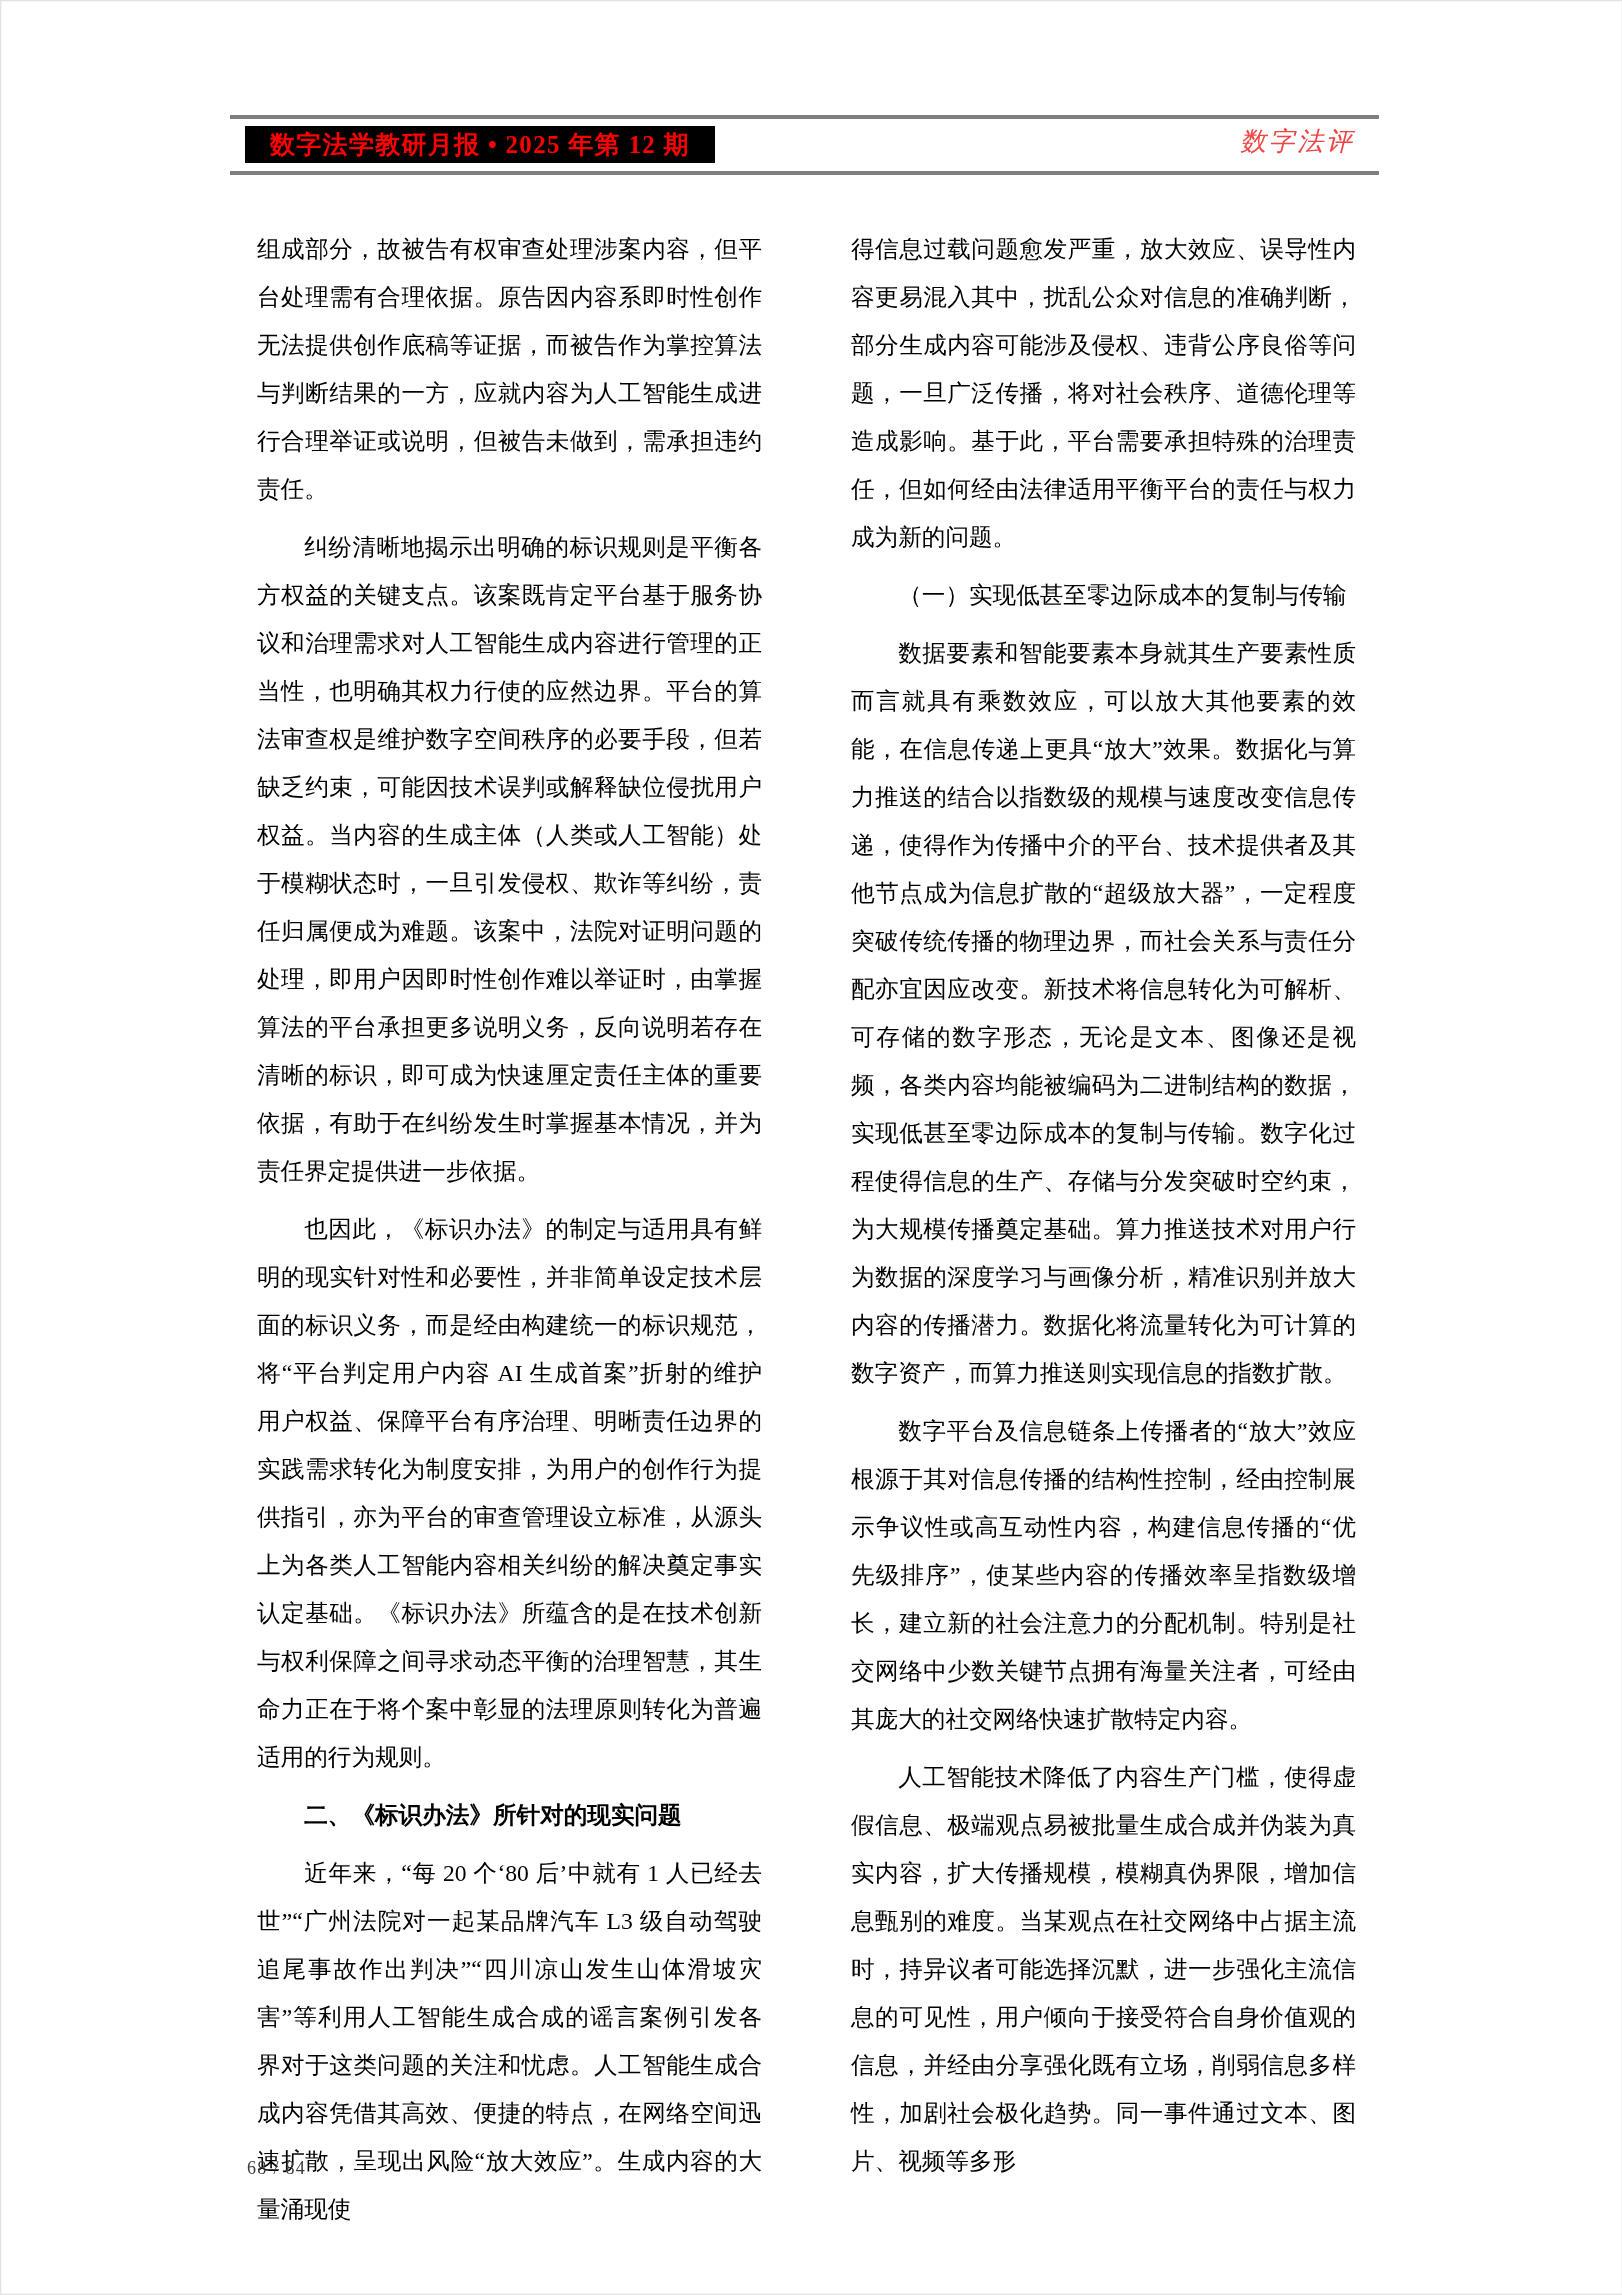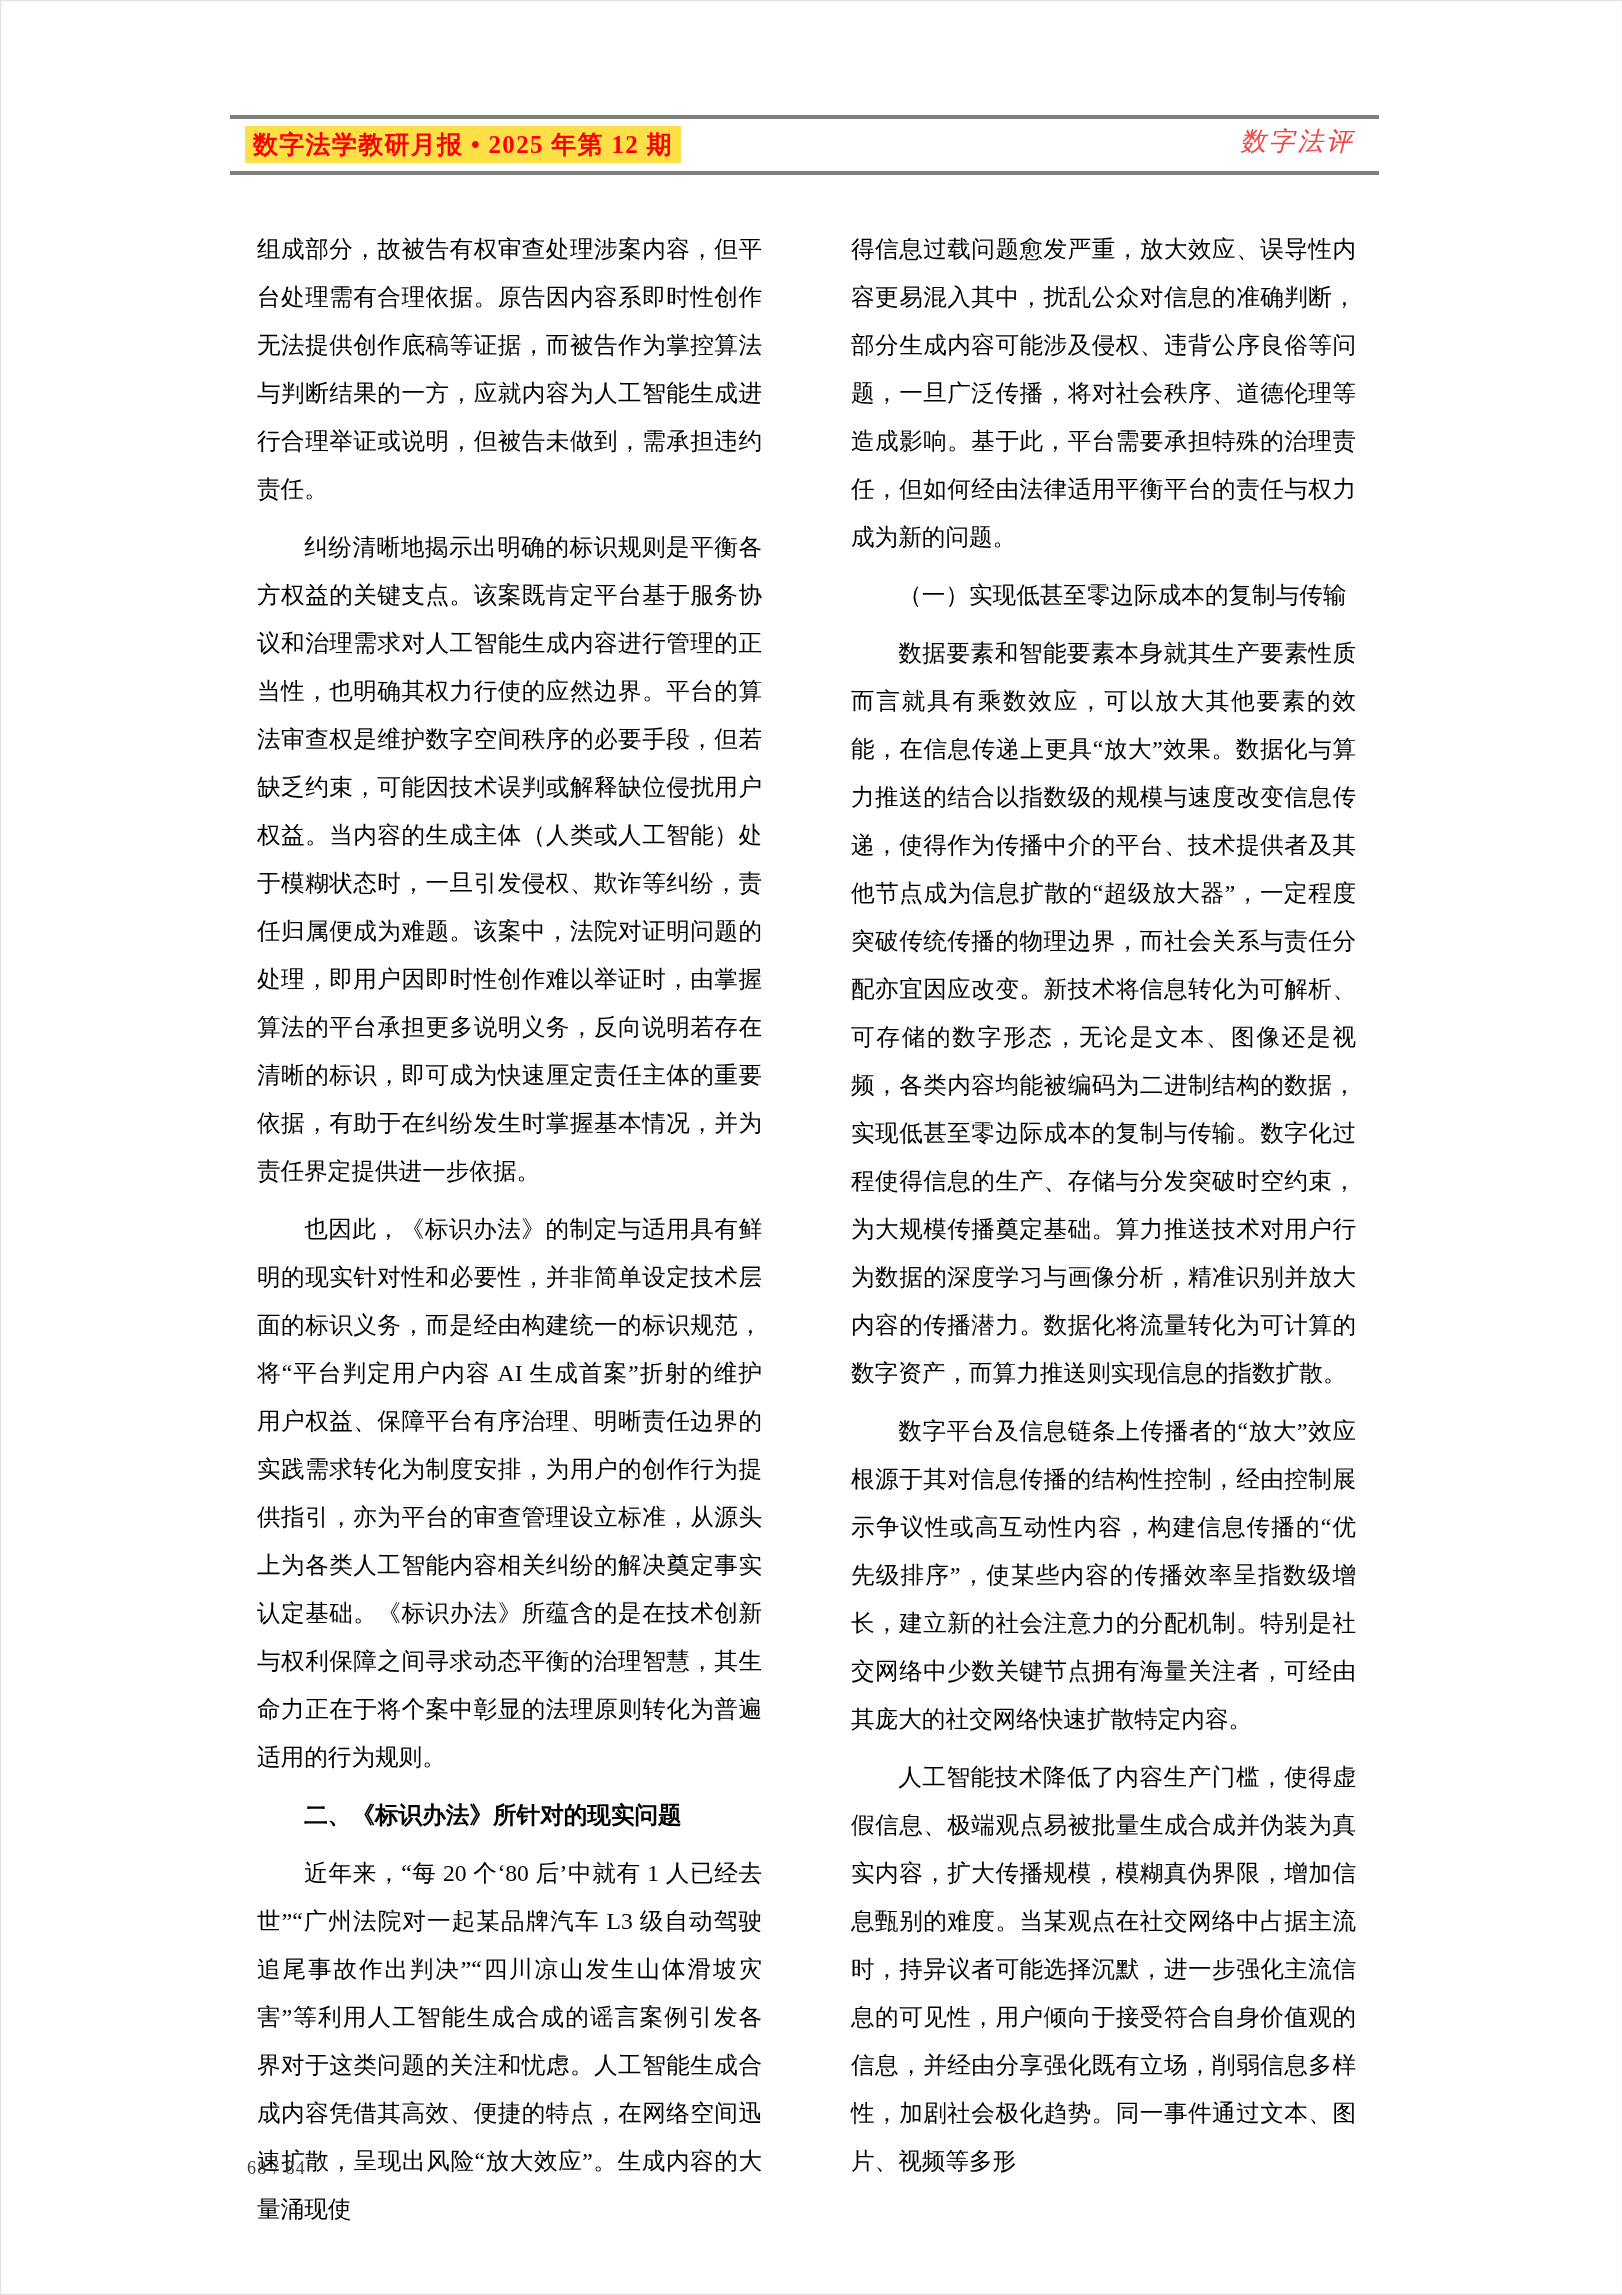--- a/index.html
+++ b/index.html
@@ -24,24 +24,24 @@
     height: 3.9px;
     background: #7f7f7f;
   }
   .rule-top { top: 115px; }
   .rule-bottom { top: 171px; }
   .title-bar {
     position: absolute;
     left: 245px;
     top: 126px;
     height: 37px;
-    background: #fde047;
+    background: #000000;
     display: inline-flex;
     align-items: center;
-    padding: 0 8px;
+    padding: 0 25px;
   }
   .title-bar .journal-title {
     color: #ff0000;
     font-size: 25px;
     font-weight: bold;
     letter-spacing: 1.3px;
     white-space: nowrap;
   }
   .section-label {
     position: absolute;

